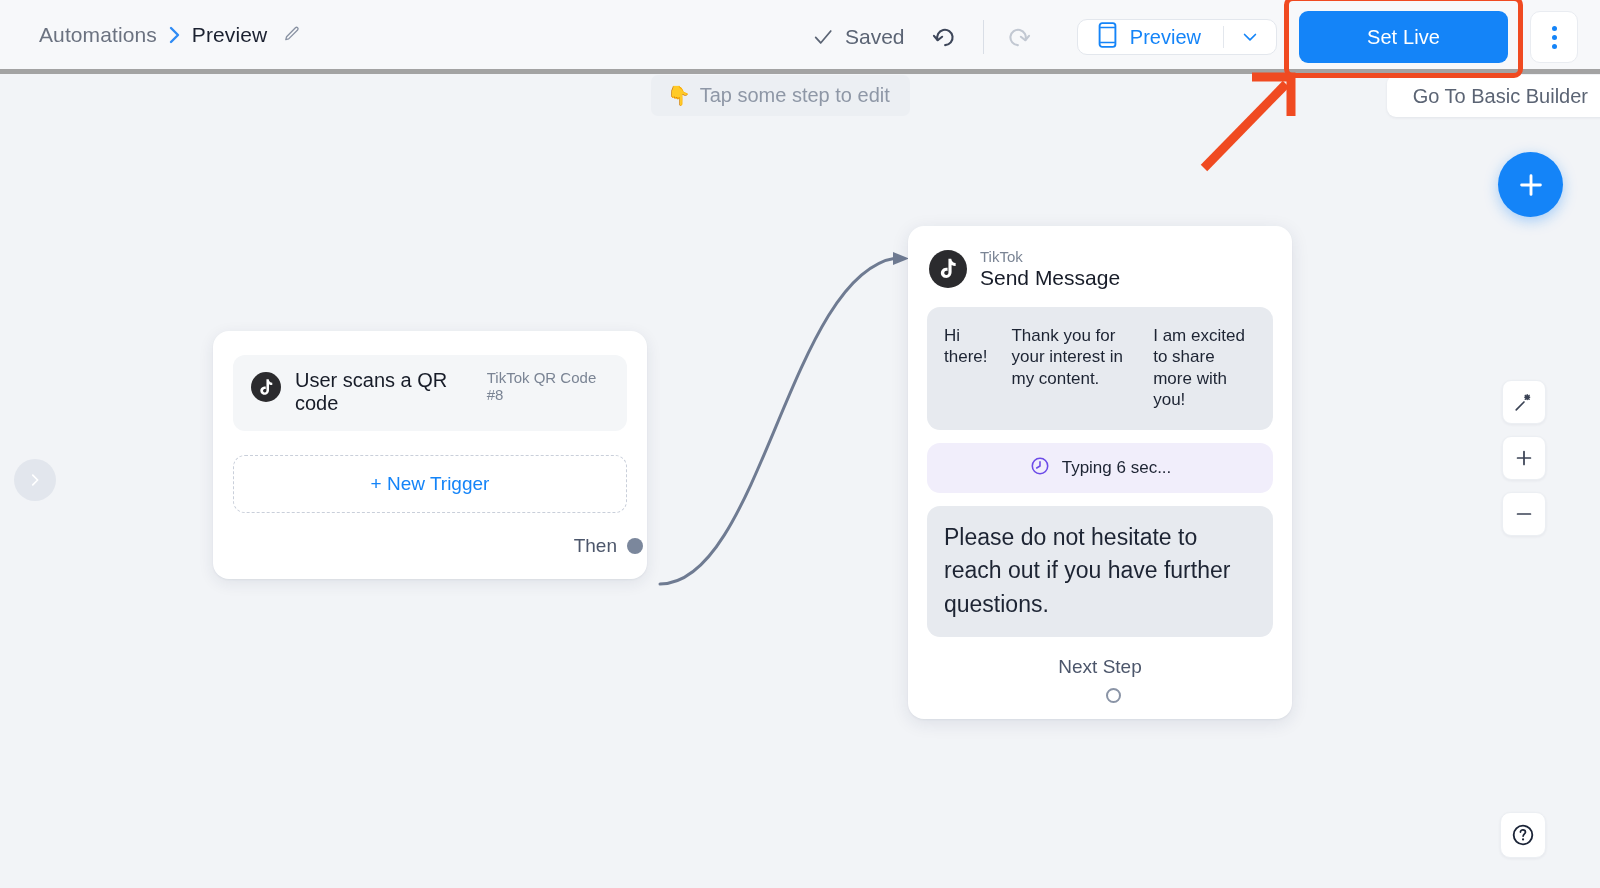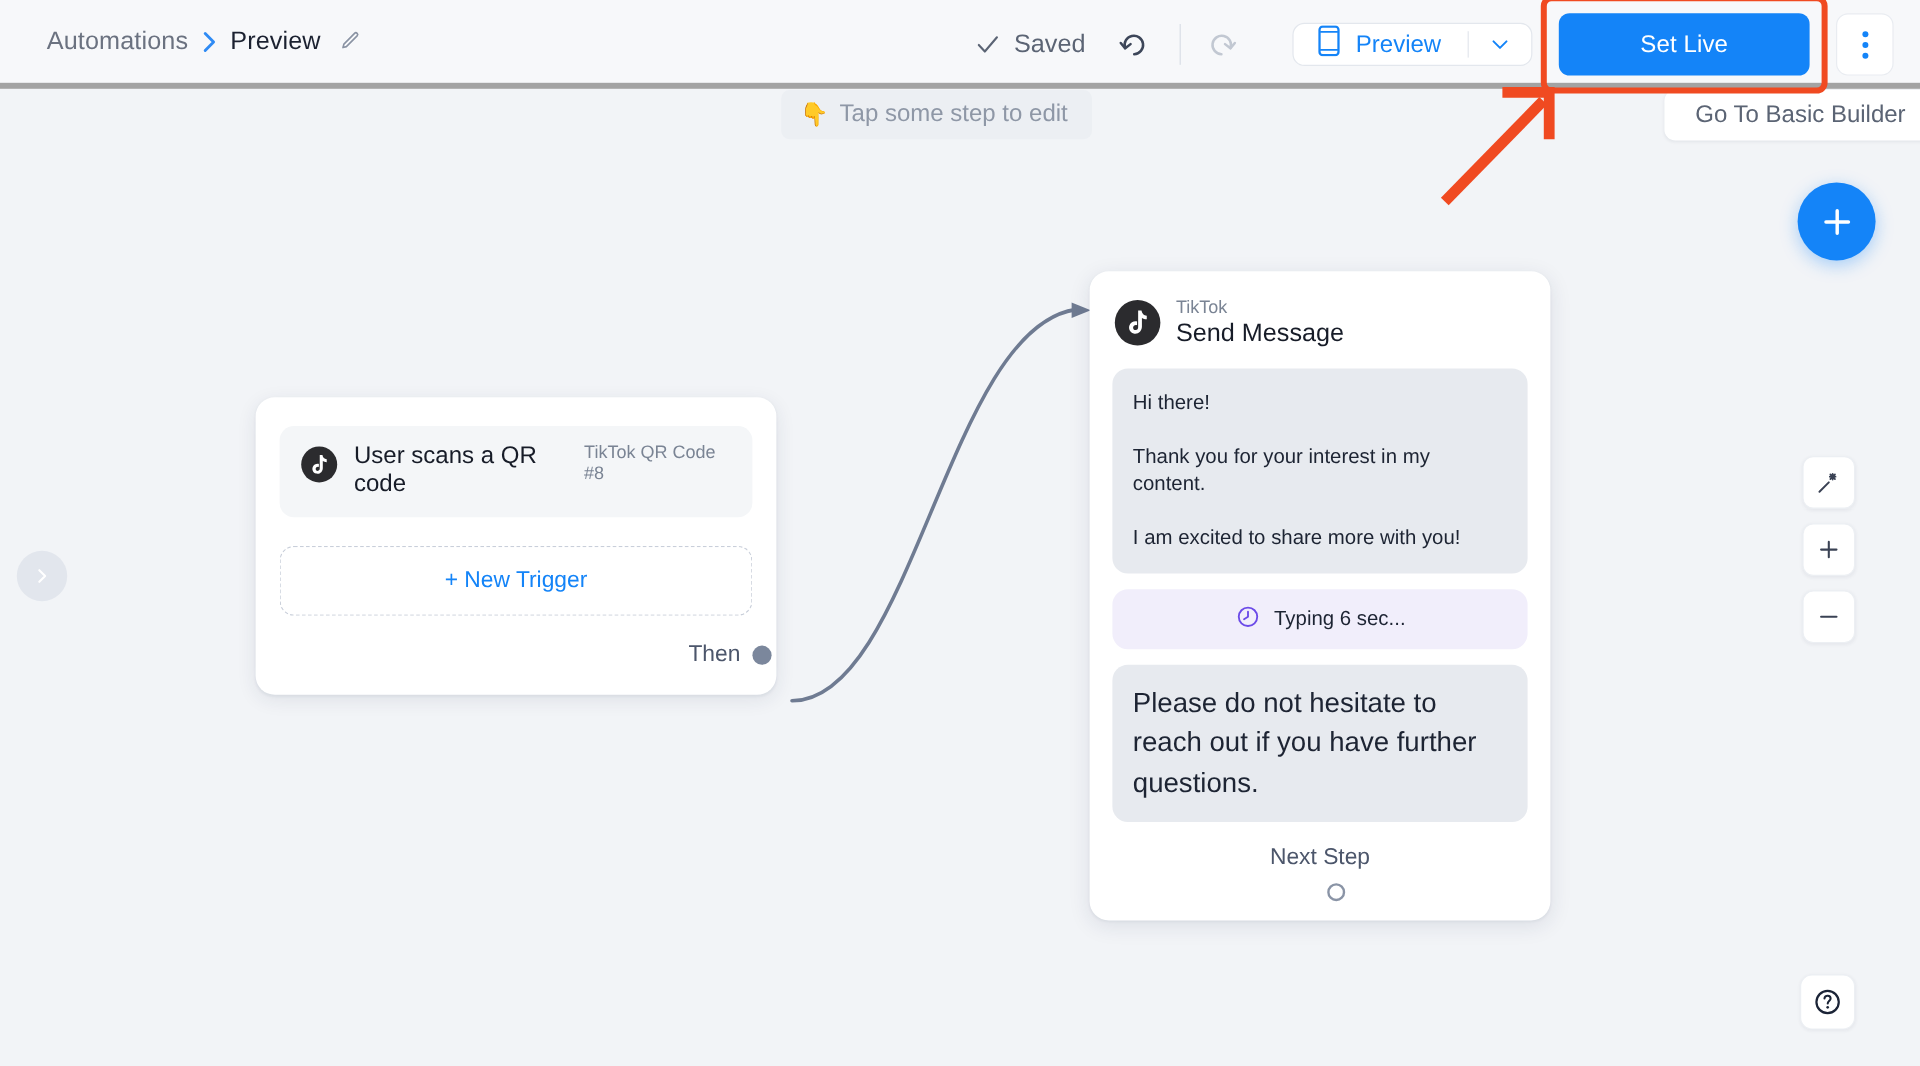--- a/index.html
+++ b/index.html
@@ -333,21 +333,21 @@
   }
   .msg-head-texts { display: flex; flex-direction: column; gap: 1px; }
   .msg-platform { font-size: 15px; color: #7A8494; }
   .msg-action { font-size: 21px; color: #171C28; }
 
   .bubble {
     background: #E7EAEF;
     border-radius: 13px;
     padding: 18px 17px 20px 17px;
     display: flex;
-    flex-direction: column;
+    flex-direction: row;
     gap: 24px;
   }
   .bubble p { font-size: 17px; color: #1D2433; line-height: 1.25; }
 
   .typing {
     margin-top: 13px;
     background: #F1EEFB;
     border-radius: 13px;
     height: 50px;
     display: flex;

